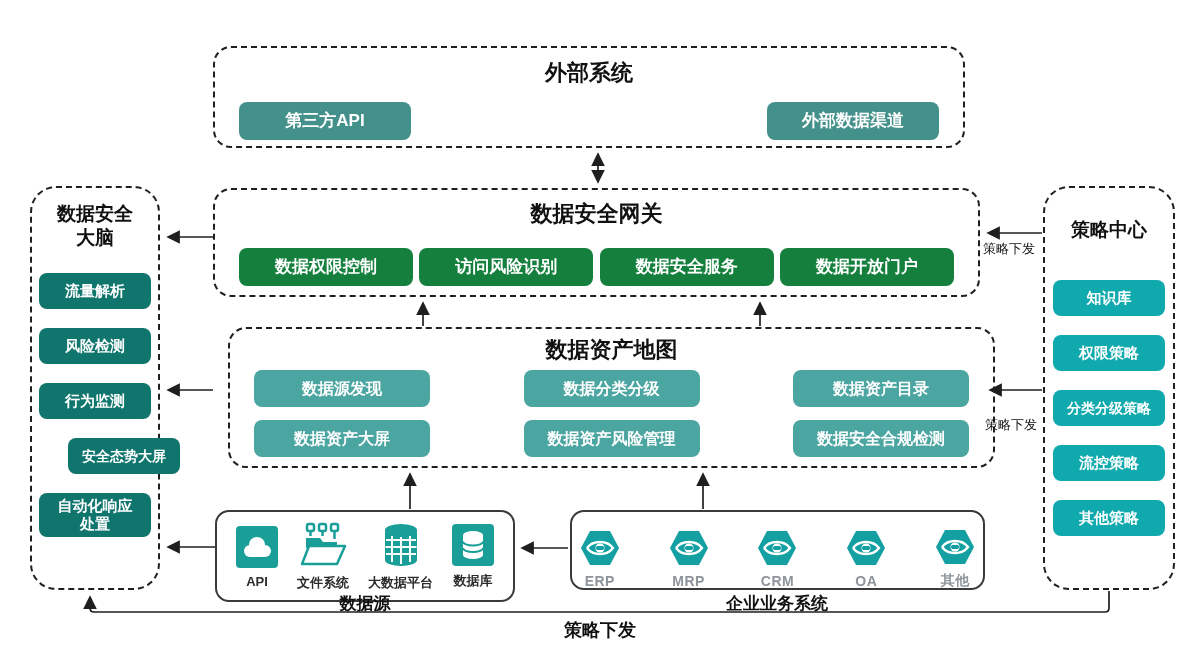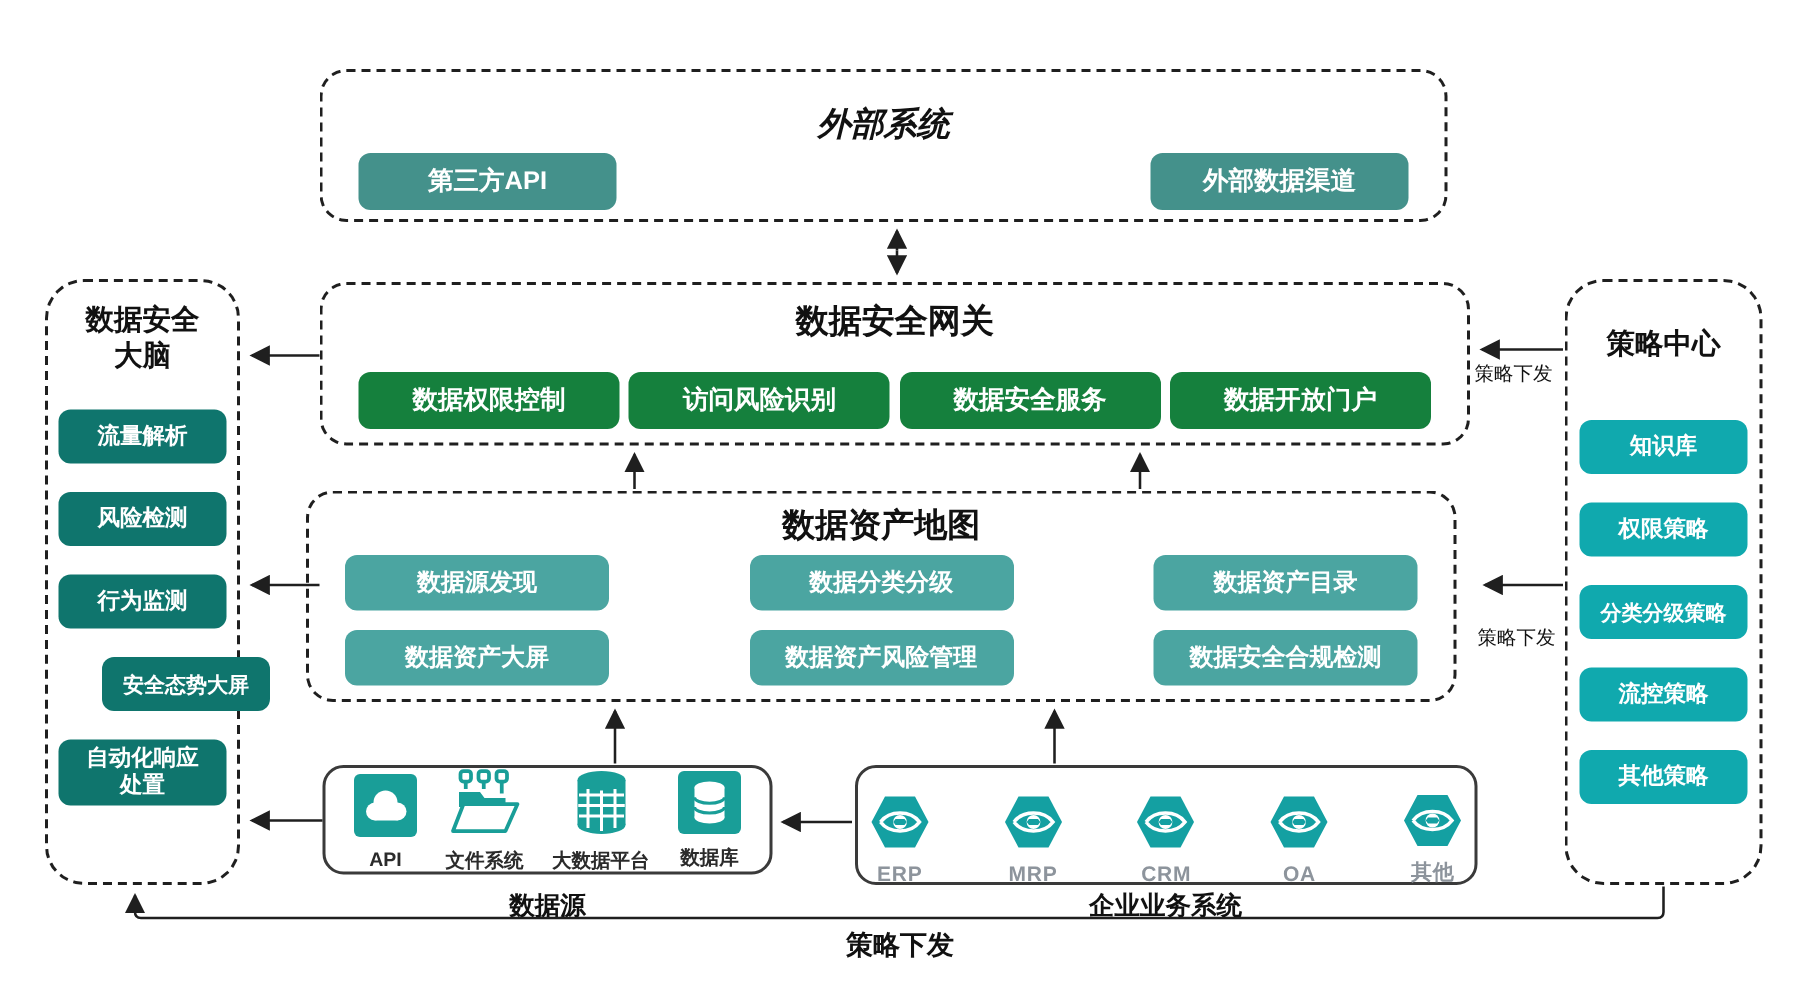--- a/index.html
+++ b/index.html
@@ -24,38 +24,38 @@
   .caption{position:absolute;text-align:center;font-weight:bold;color:#111;font-size:17px;}
   .small-label{position:absolute;font-size:13px;color:#111;}
   svg.overlay{position:absolute;left:0;top:0;pointer-events:none;}
 </style>
 </head>
 <body>
 
 <div id="canvas">
 
   <div class="dashed-box" style="left:213px;top:46px;width:752px;height:102px;">
-    <div class="box-title" style="top:20px;font-style:italic;">外部系统</div>
+    <div class="box-title" style="top:10px;">外部系统</div>
     <div class="row" style="top:54px;padding:0 24px;">
       <div class="pill ext-pill">第三方API</div>
       <div class="pill ext-pill">外部数据渠道</div>
     </div>
   </div>
 
   <div class="dashed-box" style="left:213px;top:188px;width:767px;height:109px;">
     <div class="box-title" style="top:9px;">数据安全网关</div>
     <div class="row" style="top:58px;padding:0 24px;">
       <div class="pill gw-pill">数据权限控制</div>
       <div class="pill gw-pill">访问风险识别</div>
       <div class="pill gw-pill">数据安全服务</div>
       <div class="pill gw-pill">数据开放门户</div>
     </div>
   </div>
 
-  <div class="dashed-box" style="left:204px;top:327px;width:767px;height:141px;">
+  <div class="dashed-box" style="left:228px;top:327px;width:767px;height:141px;">
     <div class="box-title" style="top:6px;">数据资产地图</div>
     <div class="row" style="top:41px;padding:0 24px;">
       <div class="pill asset-pill">数据源发现</div>
       <div class="pill asset-pill">数据分类分级</div>
       <div class="pill asset-pill">数据资产目录</div>
     </div>
     <div class="row" style="top:91px;padding:0 24px;">
       <div class="pill asset-pill">数据资产大屏</div>
       <div class="pill asset-pill">数据资产风险管理</div>
       <div class="pill asset-pill">数据安全合规检测</div>
@@ -79,21 +79,21 @@
     <div class="side-title" style="top:30px;">策略中心</div>
     <div class="stack" style="top:86px;">
       <div class="pill policy-pill">知识库</div>
       <div class="pill policy-pill">权限策略</div>
       <div class="pill policy-pill" style="font-size:14px;">分类分级策略</div>
       <div class="pill policy-pill">流控策略</div>
       <div class="pill policy-pill">其他策略</div>
     </div>
   </div>
 
-  <div class="solid-box" style="left:215px;top:510px;width:300px;height:73px;display:flex;align-items:center;justify-content:space-evenly;padding-top:2px;">
+  <div class="solid-box" style="left:215px;top:510px;width:300px;height:92px;display:flex;align-items:center;justify-content:space-evenly;padding-top:2px;">
     <div class="src-item">
       <span>
         <svg width="42" height="42" viewBox="0 0 42 42">
             <rect width="42" height="42" rx="4" fill="#199E98"></rect>
             <circle cx="14" cy="25" r="6" fill="#fff"></circle>
             <circle cx="21" cy="19" r="8" fill="#fff"></circle>
             <circle cx="29" cy="25" r="6" fill="#fff"></circle>
             <rect x="12" y="23" width="19" height="8" rx="3" fill="#fff"></rect>
           </svg>
       </span>

